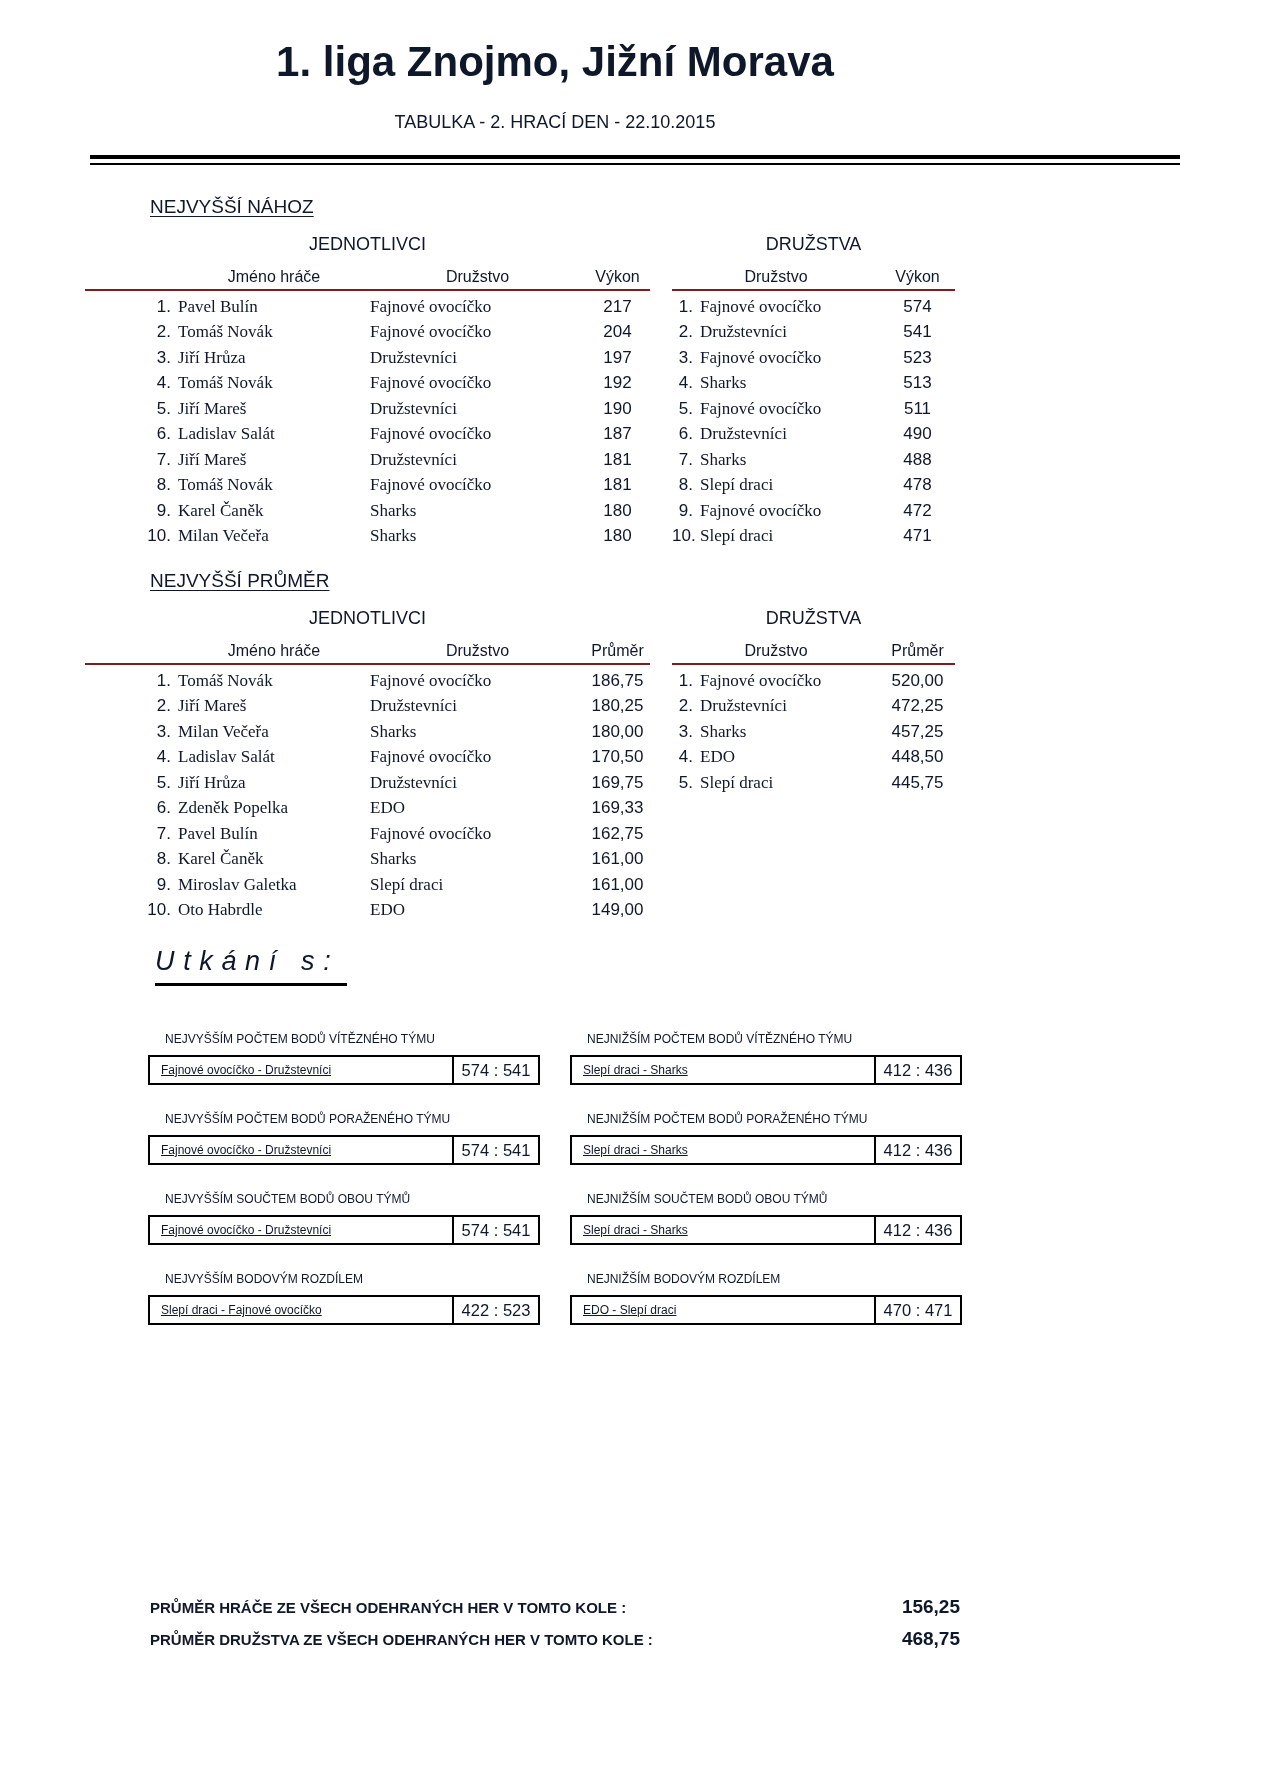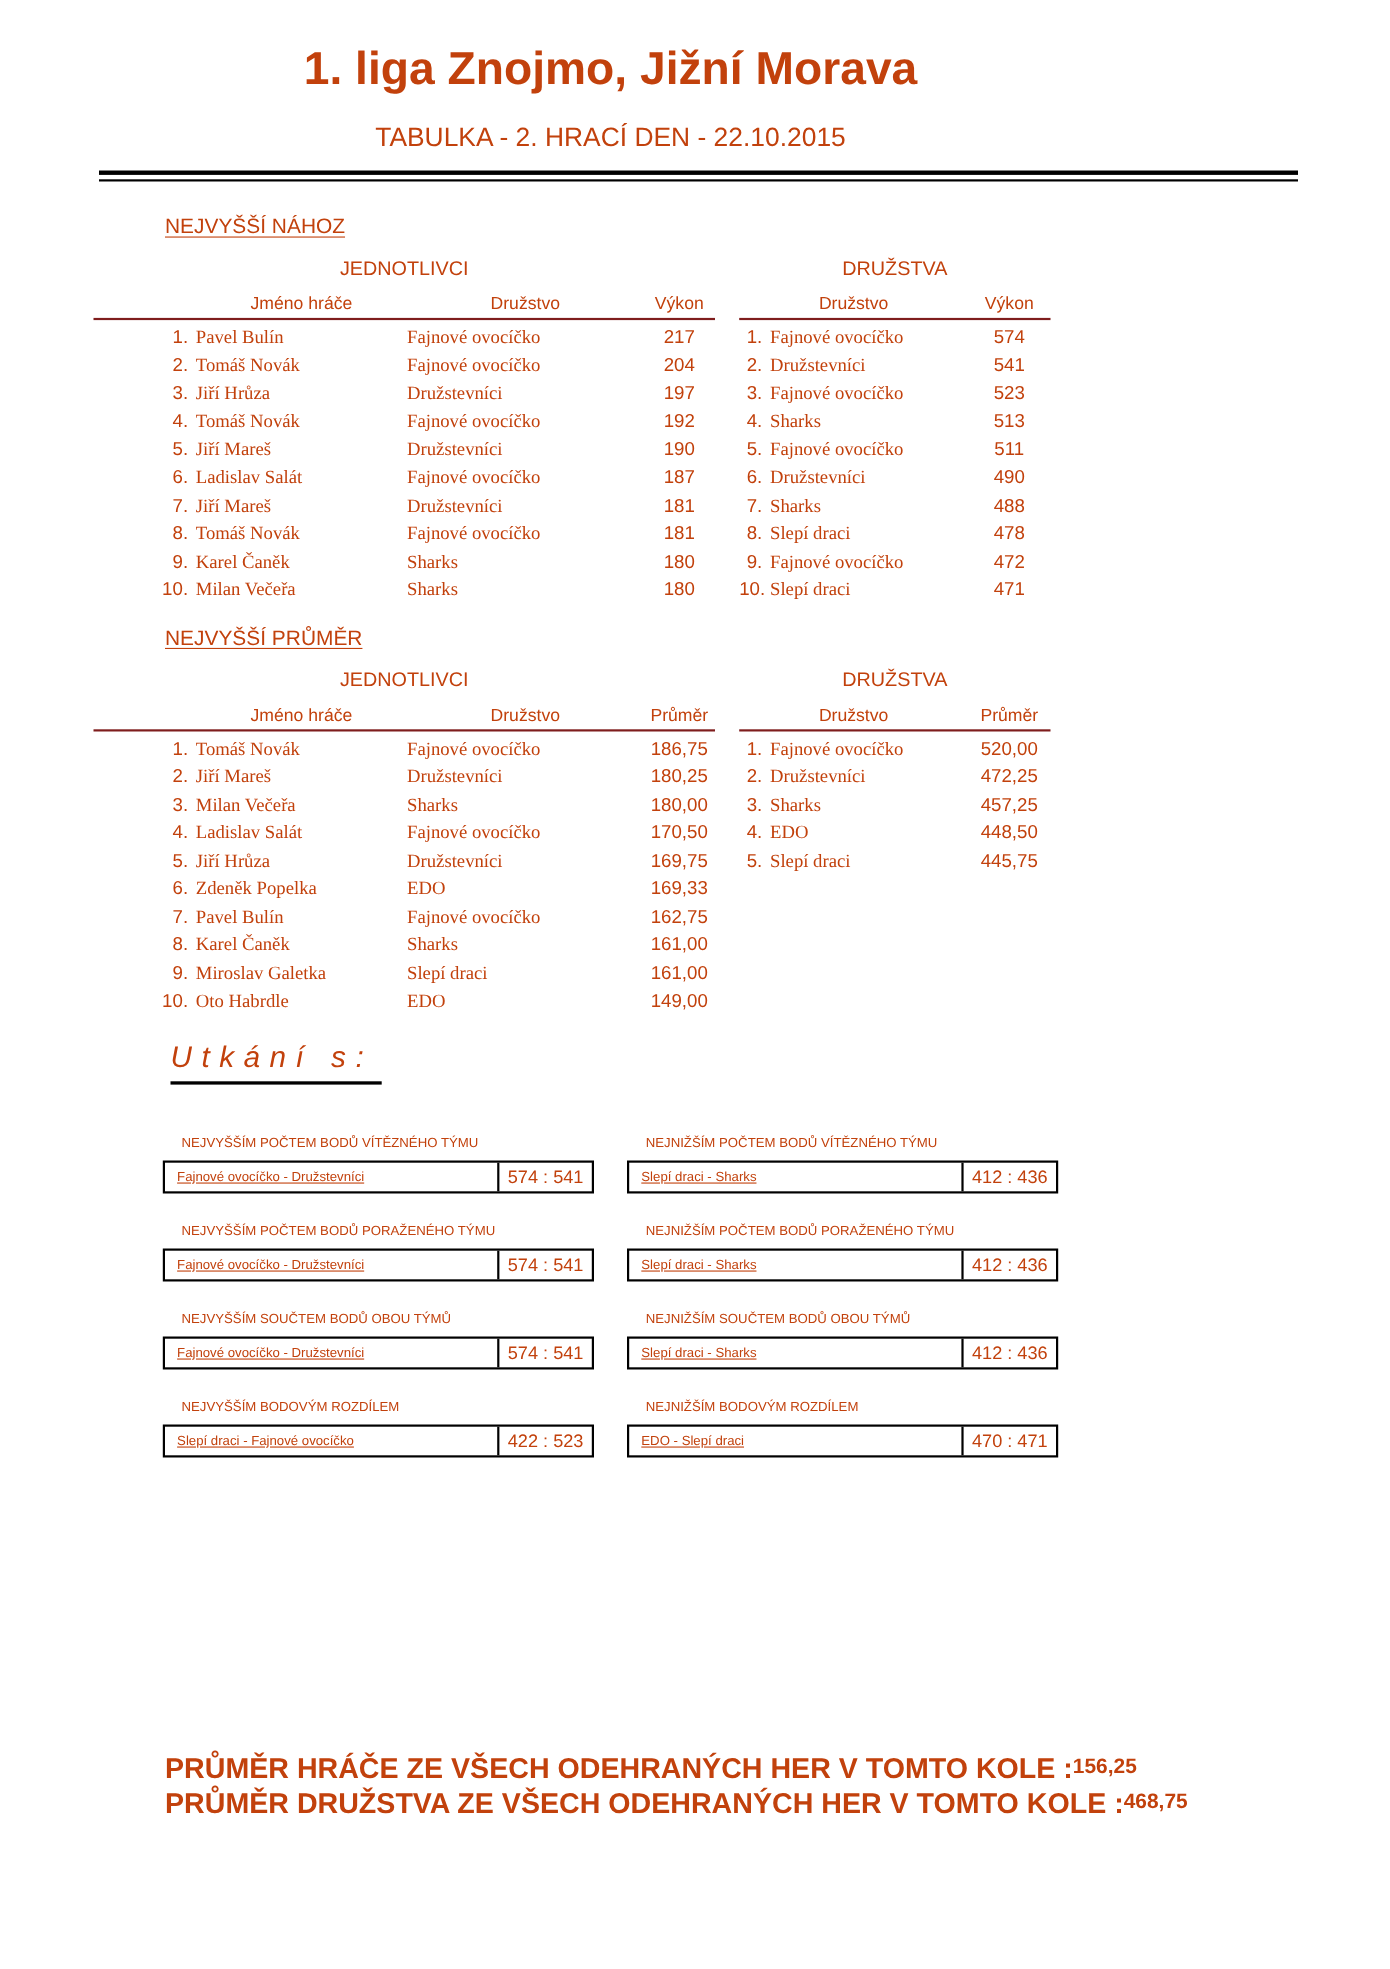--- a/index.html
+++ b/index.html
@@ -1,26 +1,26 @@
 <!DOCTYPE html>
 <html><head>
 <meta charset="utf-8">
 <style>
   html, body { margin:0; padding:0; background:#ffffff; }
   .page {
     position:relative; width:1264px; height:1740px; background:#ffffff;
-    font-family:"Liberation Sans", sans-serif; color:#c2410c; overflow:hidden;
+    font-family:"Liberation Sans", sans-serif; color:#0f172a; overflow:hidden;
   }
   .title {
     position:absolute; top:38px; left:0; width:1110px; text-align:center;
     font-size:42px; font-weight:bold;
   }
   .subtitle {
     position:absolute; top:112px; left:0; width:1110px; text-align:center;
-    font-size:24px;
+    font-size:18px;
   }
   .rule-a { position:absolute; top:155px; left:90px; width:1090px; height:4px; background:#000; }
   .rule-b { position:absolute; top:163px; left:90px; width:1090px; height:2px; background:#000; }
 
   .sec-heading {
     position:absolute; left:150px; font-size:19px;
     text-decoration:underline; text-underline-offset:3px; white-space:nowrap;
   }
   .tbl { position:absolute; }
   .tbl-cat { text-align:center; font-size:18px; height:24px; }
@@ -53,21 +53,21 @@
   .block-label { font-size:12px; margin:0 0 9px 17px; white-space:nowrap; }
   .block-box { border:2px solid #000; height:26px; display:flex; align-items:stretch; background:#fff; }
   .block-match {
     flex:1; display:flex; align-items:center; padding:0 11px;
     font-size:12px; border-right:2px solid #000; white-space:nowrap;text-decoration:underline;
   }
   .block-score { width:84px; display:flex; align-items:center; justify-content:center; font-size:16.5px; }
 
   .summary { position:absolute; left:150px; top:1591px; width:810px; }
   .summary-row { display:flex; justify-content:space-between; align-items:center; height:32px; }
-  .summary-label { font-size:26px; font-weight:bold; white-space:nowrap; }
+  .summary-label { font-size:15px; font-weight:bold; white-space:nowrap; }
   .summary-value { font-size:19px; font-weight:bold; text-align:right; }
 </style>
 </head>
 <body>
 
 <div class="page">
 
   <div class="title">1. liga Znojmo, Jižní Morava</div>
   <div class="subtitle">TABULKA - 2. HRACÍ DEN - 22.10.2015</div>
   <div class="rule-a"></div>

